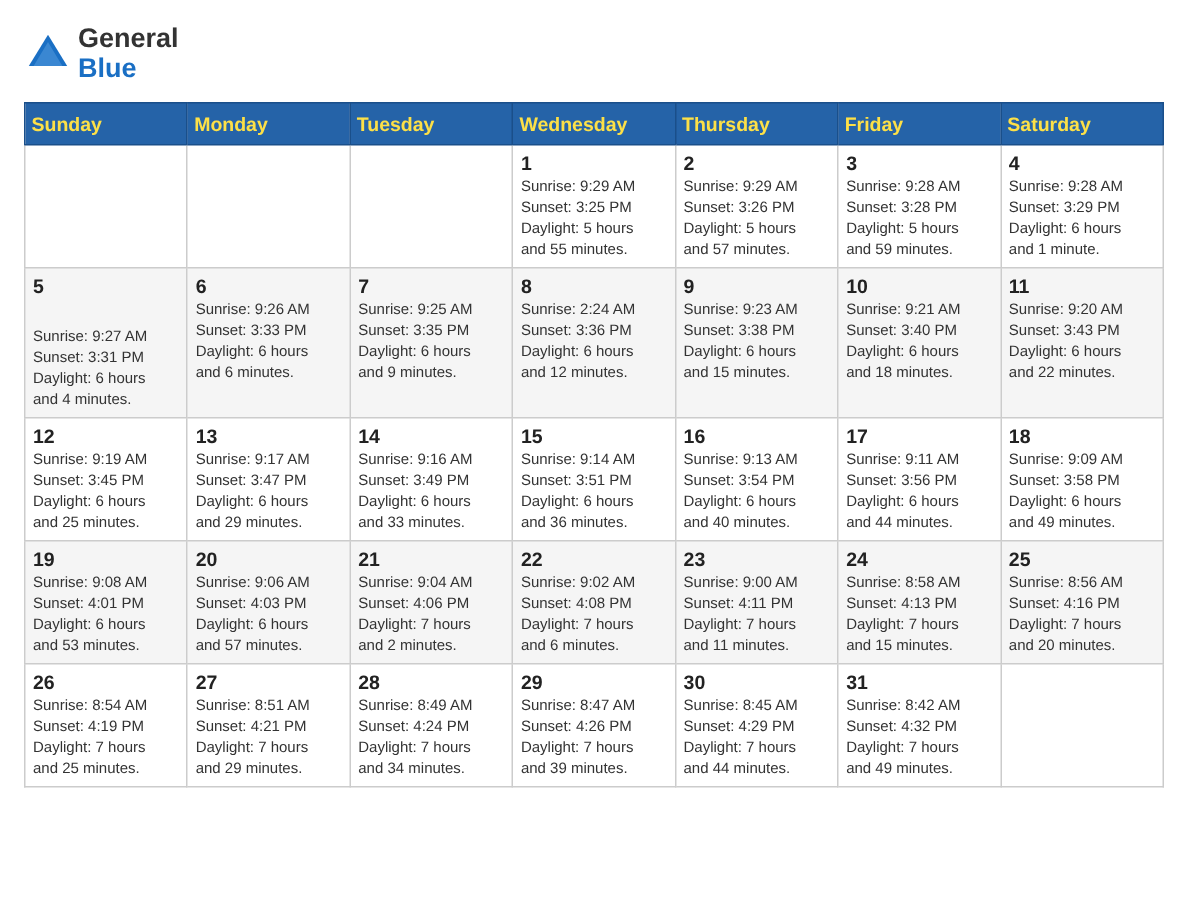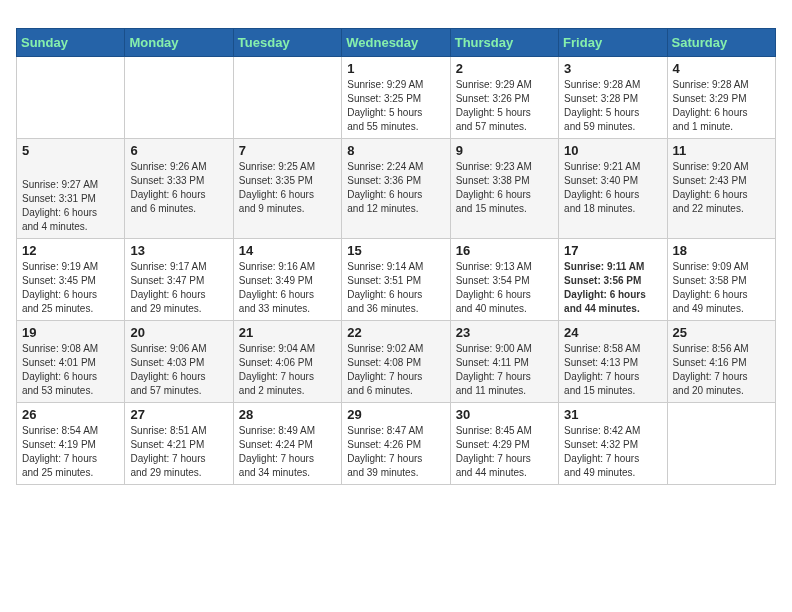--- a/index.html
+++ b/index.html
@@ -45,21 +45,21 @@
       font-size: 14px;
       color: #555;
     }
     .calendar {
       width: 100%;
       border-collapse: collapse;
       border: 1px solid #ccc;
     }
     .calendar th {
       background-color: #2563a8;
-      color: #86efac;
+      color: #fde047;
       font-size: 13px;
       font-weight: bold;
       padding: 6px 4px;
       text-align: left;
       border: 1px solid #1a4f8a;
     }
     .calendar td {
       width: 108px;
       vertical-align: top;
       padding: 4px 5px;
@@ -84,20 +84,30 @@
       line-height: 1.4;
     }
     .empty-cell {
       background: #f9f9f9;
     }
   </style>
 </head>
 <body>
 
 <div class="header">
+  <div class="logo">
+    <svg class="logo-icon" viewBox="0 0 40 40" xmlns="http://www.w3.org/2000/svg">
+      <polygon points="20,4 36,30 4,30" fill="#1a6fc4"></polygon>
+      <polygon points="20,10 32,30 8,30" fill="#5aa0e0" opacity="0.5"></polygon>
+    </svg>
+    <div class="logo-text">
+      <span class="logo-general">General</span><br>
+      <span class="logo-blue">Blue</span>
+    </div>
+  </div>
   <div class="title-block">
   </div>
 </div>
 
 <table class="calendar">
   <thead>
     <tr>
     <th>Sunday</th>
         <th>Monday</th>
         <th>Tuesday</th>
@@ -180,21 +190,21 @@
         <td>
           <div class="day-number">10</div>
           <div class="day-info" style="white-space: pre-line;">Sunrise: 9:21 AM
 Sunset: 3:40 PM
 Daylight: 6 hours
 and 18 minutes.</div>
         </td>
         <td>
           <div class="day-number">11</div>
           <div class="day-info" style="white-space: pre-line;">Sunrise: 9:20 AM
-Sunset: 2:43 PM
+Sunset: 3:43 PM
 Daylight: 6 hours
 and 22 minutes.</div>
         </td>
       </tr>
       <tr>
         <td>
           <div class="day-number">12</div>
           <div class="day-info" style="white-space: pre-line;">Sunrise: 9:19 AM
 Sunset: 3:45 PM
 Daylight: 6 hours
@@ -223,21 +233,21 @@
         </td>
         <td>
           <div class="day-number">16</div>
           <div class="day-info" style="white-space: pre-line;">Sunrise: 9:13 AM
 Sunset: 3:54 PM
 Daylight: 6 hours
 and 40 minutes.</div>
         </td>
         <td>
           <div class="day-number">17</div>
-          <div class="day-info" style="white-space: pre-line; font-weight: bold;">Sunrise: 9:11 AM
+          <div class="day-info" style="white-space: pre-line;">Sunrise: 9:11 AM
 Sunset: 3:56 PM
 Daylight: 6 hours
 and 44 minutes.</div>
         </td>
         <td>
           <div class="day-number">18</div>
           <div class="day-info" style="white-space: pre-line;">Sunrise: 9:09 AM
 Sunset: 3:58 PM
 Daylight: 6 hours
 and 49 minutes.</div>

